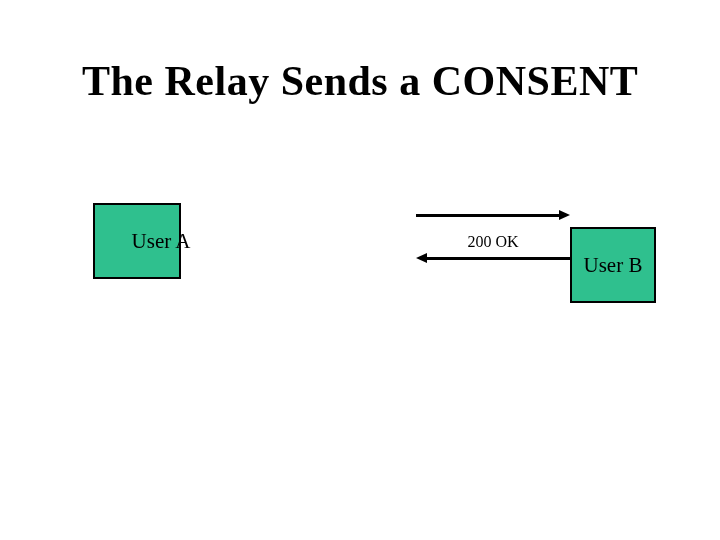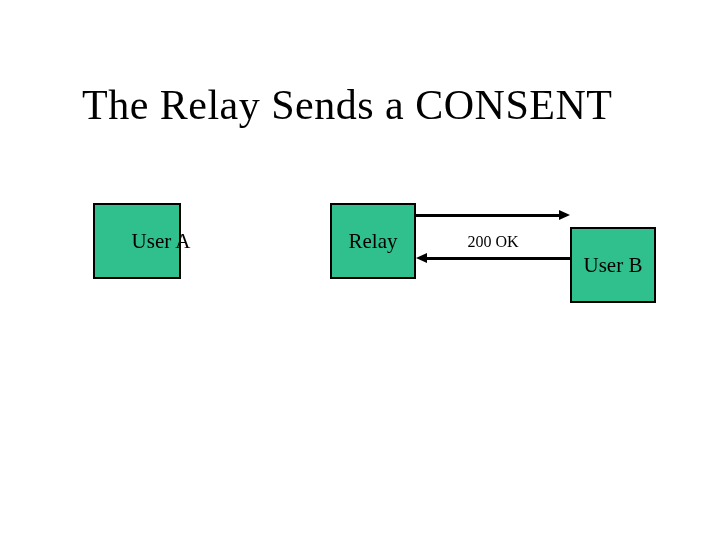--- a/index.html
+++ b/index.html
@@ -16,23 +16,23 @@
     width: 720px;
     height: 540px;
     background: var(--background);
     overflow: hidden;
     font-family: "Liberation Serif", serif;
     color: var(--text);
   }
   .title {
     position: absolute;
     left: 82px;
-    top: 84px;
+    top: 60px;
     font-size: 42px;
-    font-weight: normal;
+    font-weight: bold;
     line-height: 1;
     white-space: nowrap;
     letter-spacing: 0.5px;
   }
   .node {
     position: absolute;
     top: 203px;
     height: 76px;
     background: var(--box-fill);
     border: 2px solid var(--box-border);
@@ -91,23 +91,20 @@
 <body>
 
 <div class="slide">
 
   <h1 class="title">The Relay Sends a CONSENT</h1>
 
   <div class="node node-user-a">
     <span>User A</span>
   </div>
 
-  <div class="node node-relay">
-    <span>Relay</span>
-  </div>
 
   <div class="node node-user-b">
     <span>User B</span>
   </div>
 
 
   <div class="arrow arrow-consent">
     <div class="arrow-line"></div>
     <div class="arrow-head-right"></div>
   </div>

